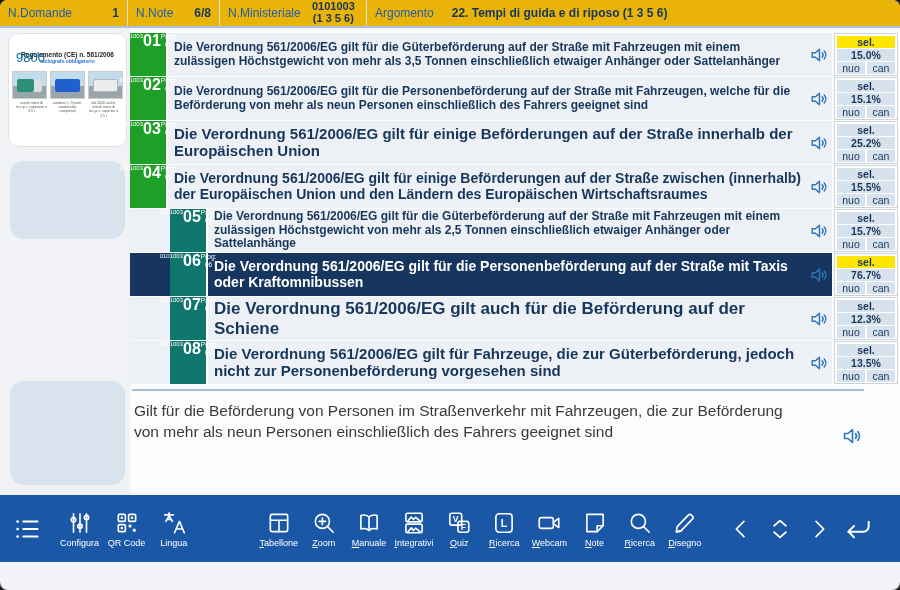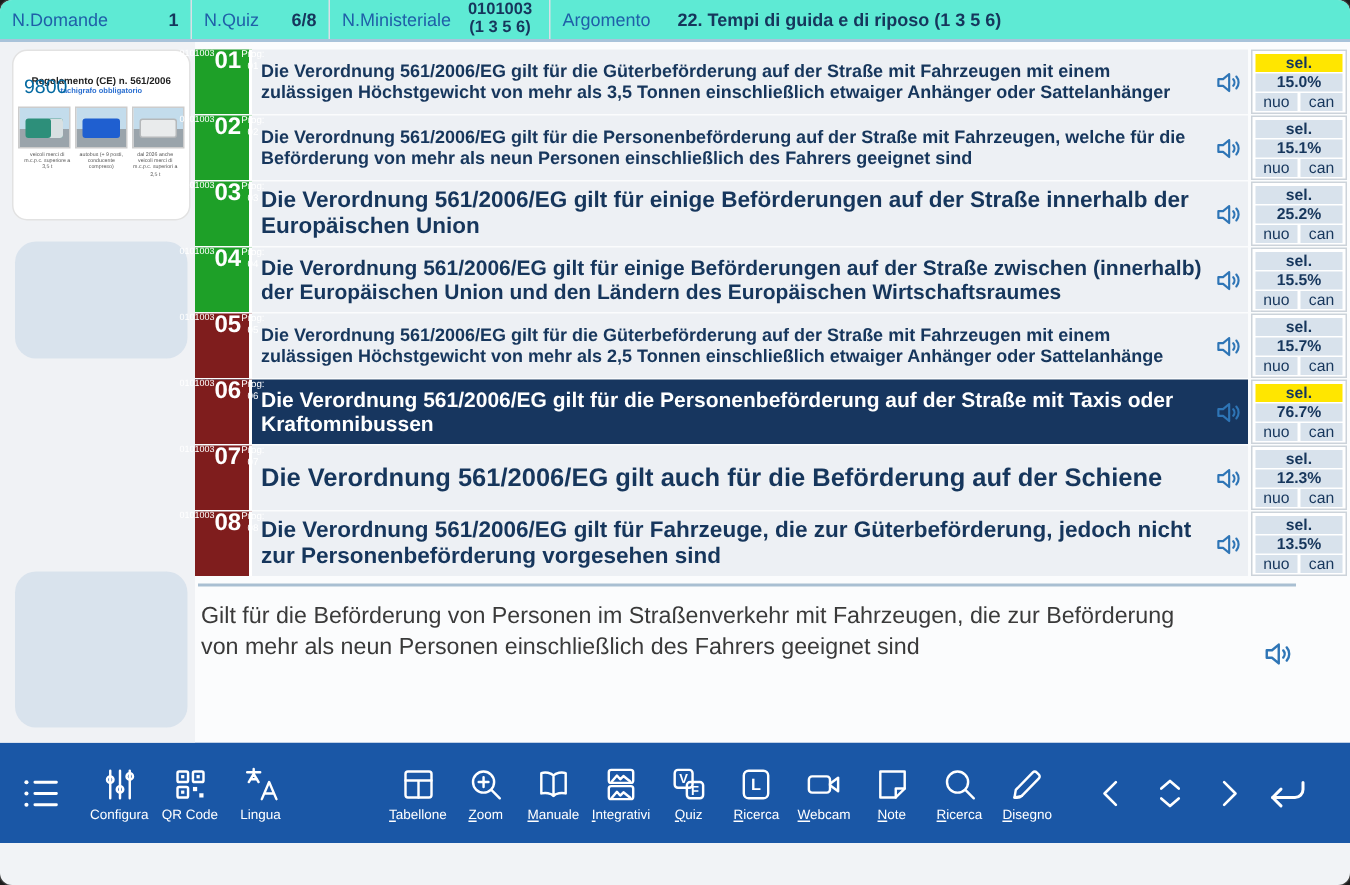--- a/index.html
+++ b/index.html
@@ -6,21 +6,21 @@
   .window{width:900px;height:590px;border-radius:8px;overflow:hidden;position:relative;background:#f1f3f6;box-shadow:0 0 0 1px #3a3a3a;}
 
   
   .titlebar{height:30px;background:#f9f9f9;display:flex;align-items:center;padding-left:10px;border-bottom:1px solid #ececec;}
   .app-icon{width:18px;height:18px;margin-right:8px;flex:0 0 auto;}
   .app-title{font-size:12.5px;color:#1a1a1a;}
   .win-controls{margin-left:auto;display:flex;height:30px;}
   .win-btn{width:46px;display:flex;align-items:center;justify-content:center;font-size:13px;color:#333;cursor:default;}
 
   
-  .headerbar{height:26px;background:#5eead4;display:flex;border-bottom:2px solid #a9c3da;justify-content:space-between;}
+  .headerbar{height:26px;background:#eab308;display:flex;border-bottom:2px solid #a9c3da;justify-content:space-between;}
   .hfield{display:flex;align-items:center;border-right:1px solid #d9dfe6;padding:0 8px;box-sizing:border-box;}
   .hfield:last-child{border-right:none;}
   .hlabel{font-size:12px;color:#1f5fa8;}
   .hvalue{font-size:12px;font-weight:bold;color:#16365c;margin-left:auto;padding-left:8px;text-align:right;}
   .hvalue.wrap{font-size:11px;line-height:1.05;text-align:center;white-space:normal;width:78px;}
   .hf1{width:128px;} .hf2{width:92px;} .hf3{width:147px;} .hf4{flex:1;}
   .hf4 .hvalue{margin-left:10px;text-align:left;}
 
   
   .body-area{position:relative;height:467px;background:#fbfcfd;}
@@ -43,21 +43,21 @@
   .sp1{top:133px;height:78px;}
   .sp2{top:353px;height:104px;}
 
   
   .rows{position:absolute;left:130px;top:5px;right:2px;display:flex;flex-direction:column;gap:1px;}
   .qrow{height:43px;display:flex;}
   .qmain{flex:1;display:flex;background:#edf0f4;min-width:0;}
   .qrow.selected .qmain{background:#17365f;}
   .badge{width:38px;flex:0 0 auto;color:#fff;text-align:center;display:flex;flex-direction:row;justify-content:center;border-right:2px solid #fff;box-sizing:border-box;}
   .badge.green{background:#1ea028;}
-  .badge.red{background:#7f1d1d;}
+  .badge.red{background:#0f766e;margin-left:40px;}
   .b-min{font-size:6px;line-height:1.2;}
   .b-num{font-size:16px;font-weight:bold;line-height:1.05;}
   .b-prog{font-size:6.5px;line-height:1.2;}
   .qtext{flex:1;display:flex;align-items:center;font-weight:bold;color:#16365c;padding:1px 2px 1px 6px;line-height:1.12;min-width:0;}
   .qrow.selected .qtext{color:#fff;}
   .sz-sm{font-size:12px;} .sz-md{font-size:14px;} .sz-lg{font-size:15px;} .sz-xl{font-size:17px;}
   .speaker{width:26px;flex:0 0 auto;display:flex;align-items:center;justify-content:center;cursor:pointer;}
   .qside{width:64px;flex:0 0 auto;margin-left:2px;background:#fff;border:1px solid #ccd3da;box-sizing:border-box;display:flex;flex-direction:column;gap:1px;padding:2px;}
   .qside .cell{flex:1;background:#d8e2ec;display:flex;align-items:center;justify-content:center;font-size:10.5px;color:#16365c;}
   .qside .sel-btn{font-weight:bold;cursor:pointer;}
@@ -99,21 +99,21 @@
 
 <div class="window">
 
 
   <div class="headerbar">
     <div class="hfield hf1">
       <span class="hlabel">N.Domande</span>
       <span class="hvalue">1</span>
     </div>
     <div class="hfield hf2">
-      <span class="hlabel">N.Quiz</span>
+      <span class="hlabel">N.Note</span>
       <span class="hvalue">6/8</span>
     </div>
     <div class="hfield hf3">
       <span class="hlabel">N.Ministeriale</span>
       <span class="hvalue wrap">0101003 (1 3 5 6)</span>
     </div>
     <div class="hfield hf4">
       <span class="hlabel">Argomento</span>
       <span class="hvalue">22. Tempi di guida e di riposo (1 3 5 6)</span>
     </div>

